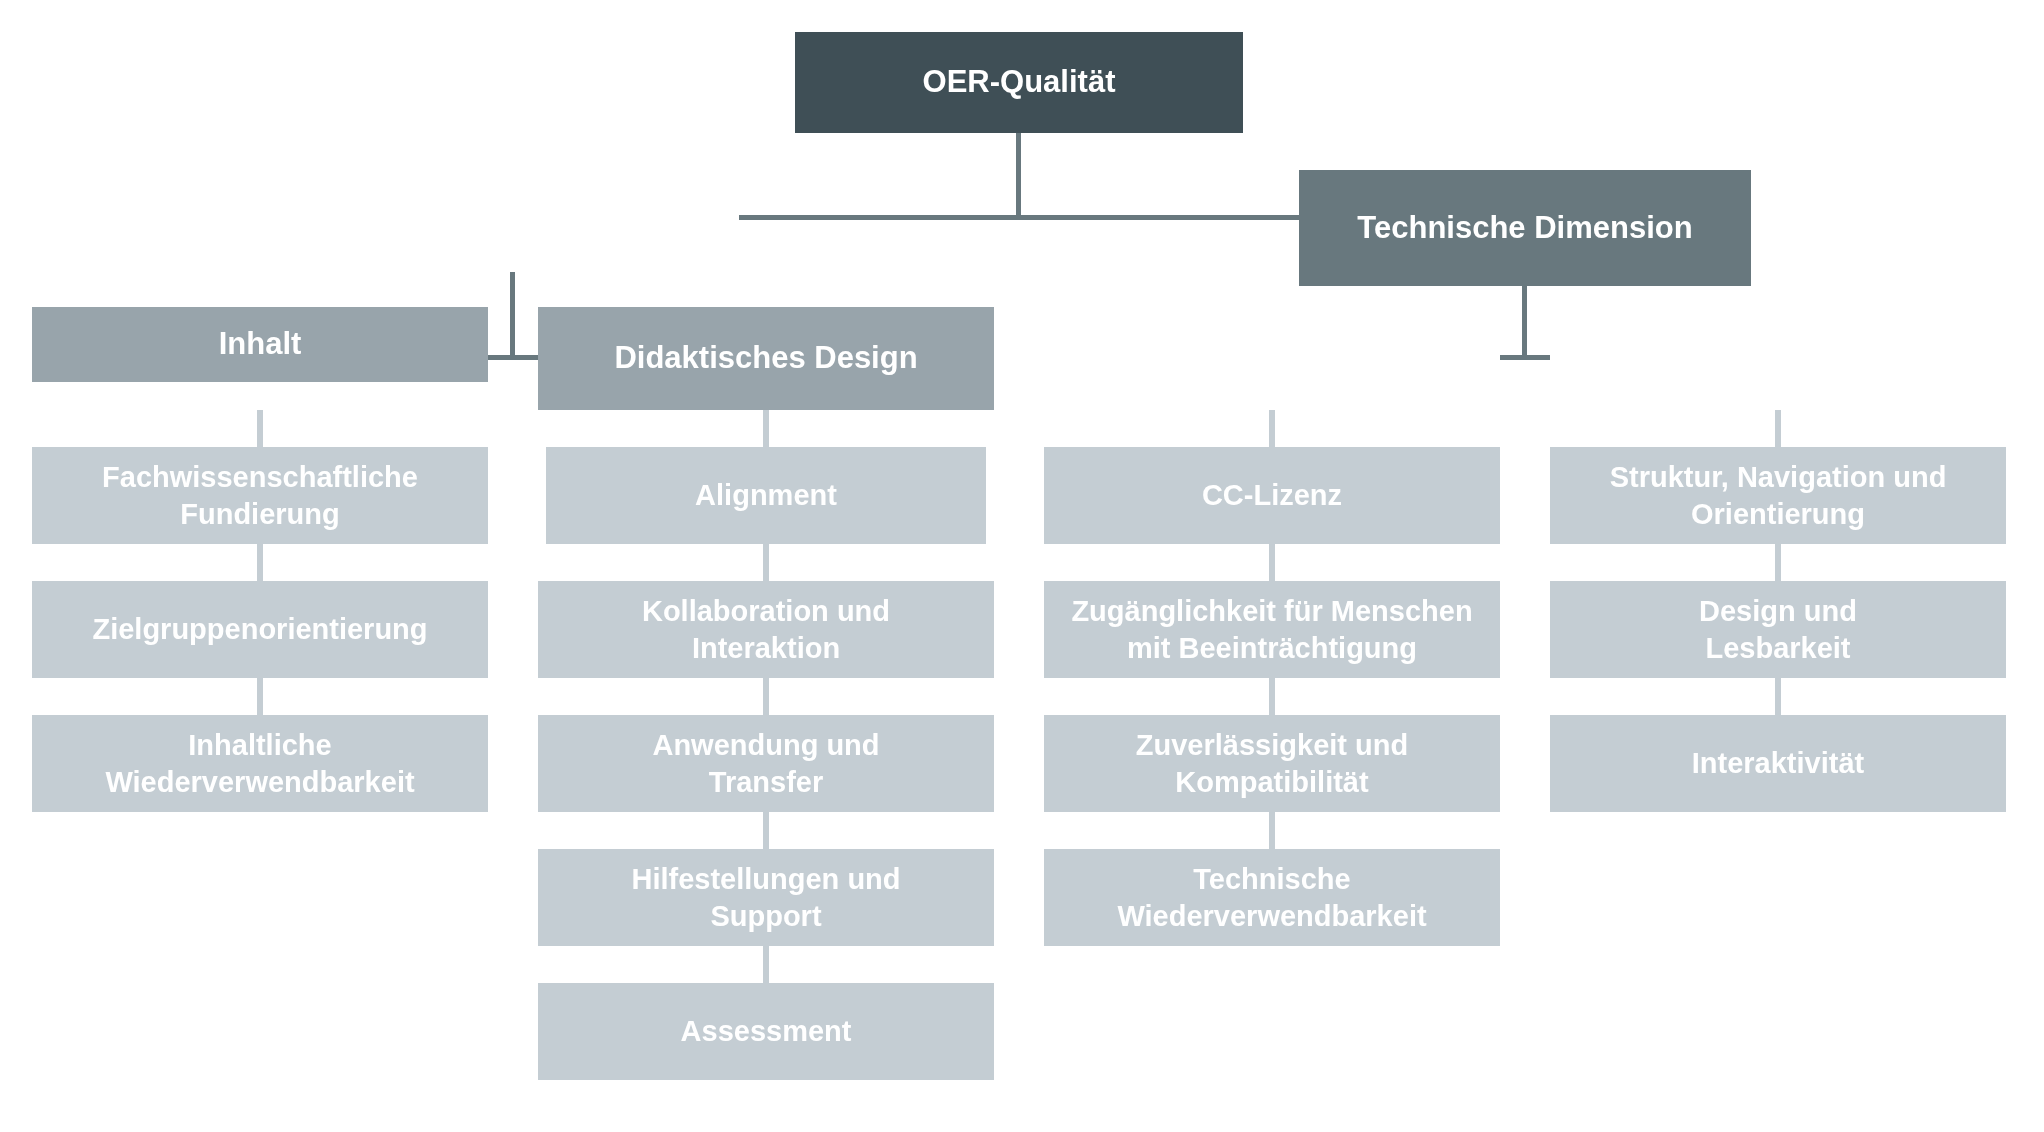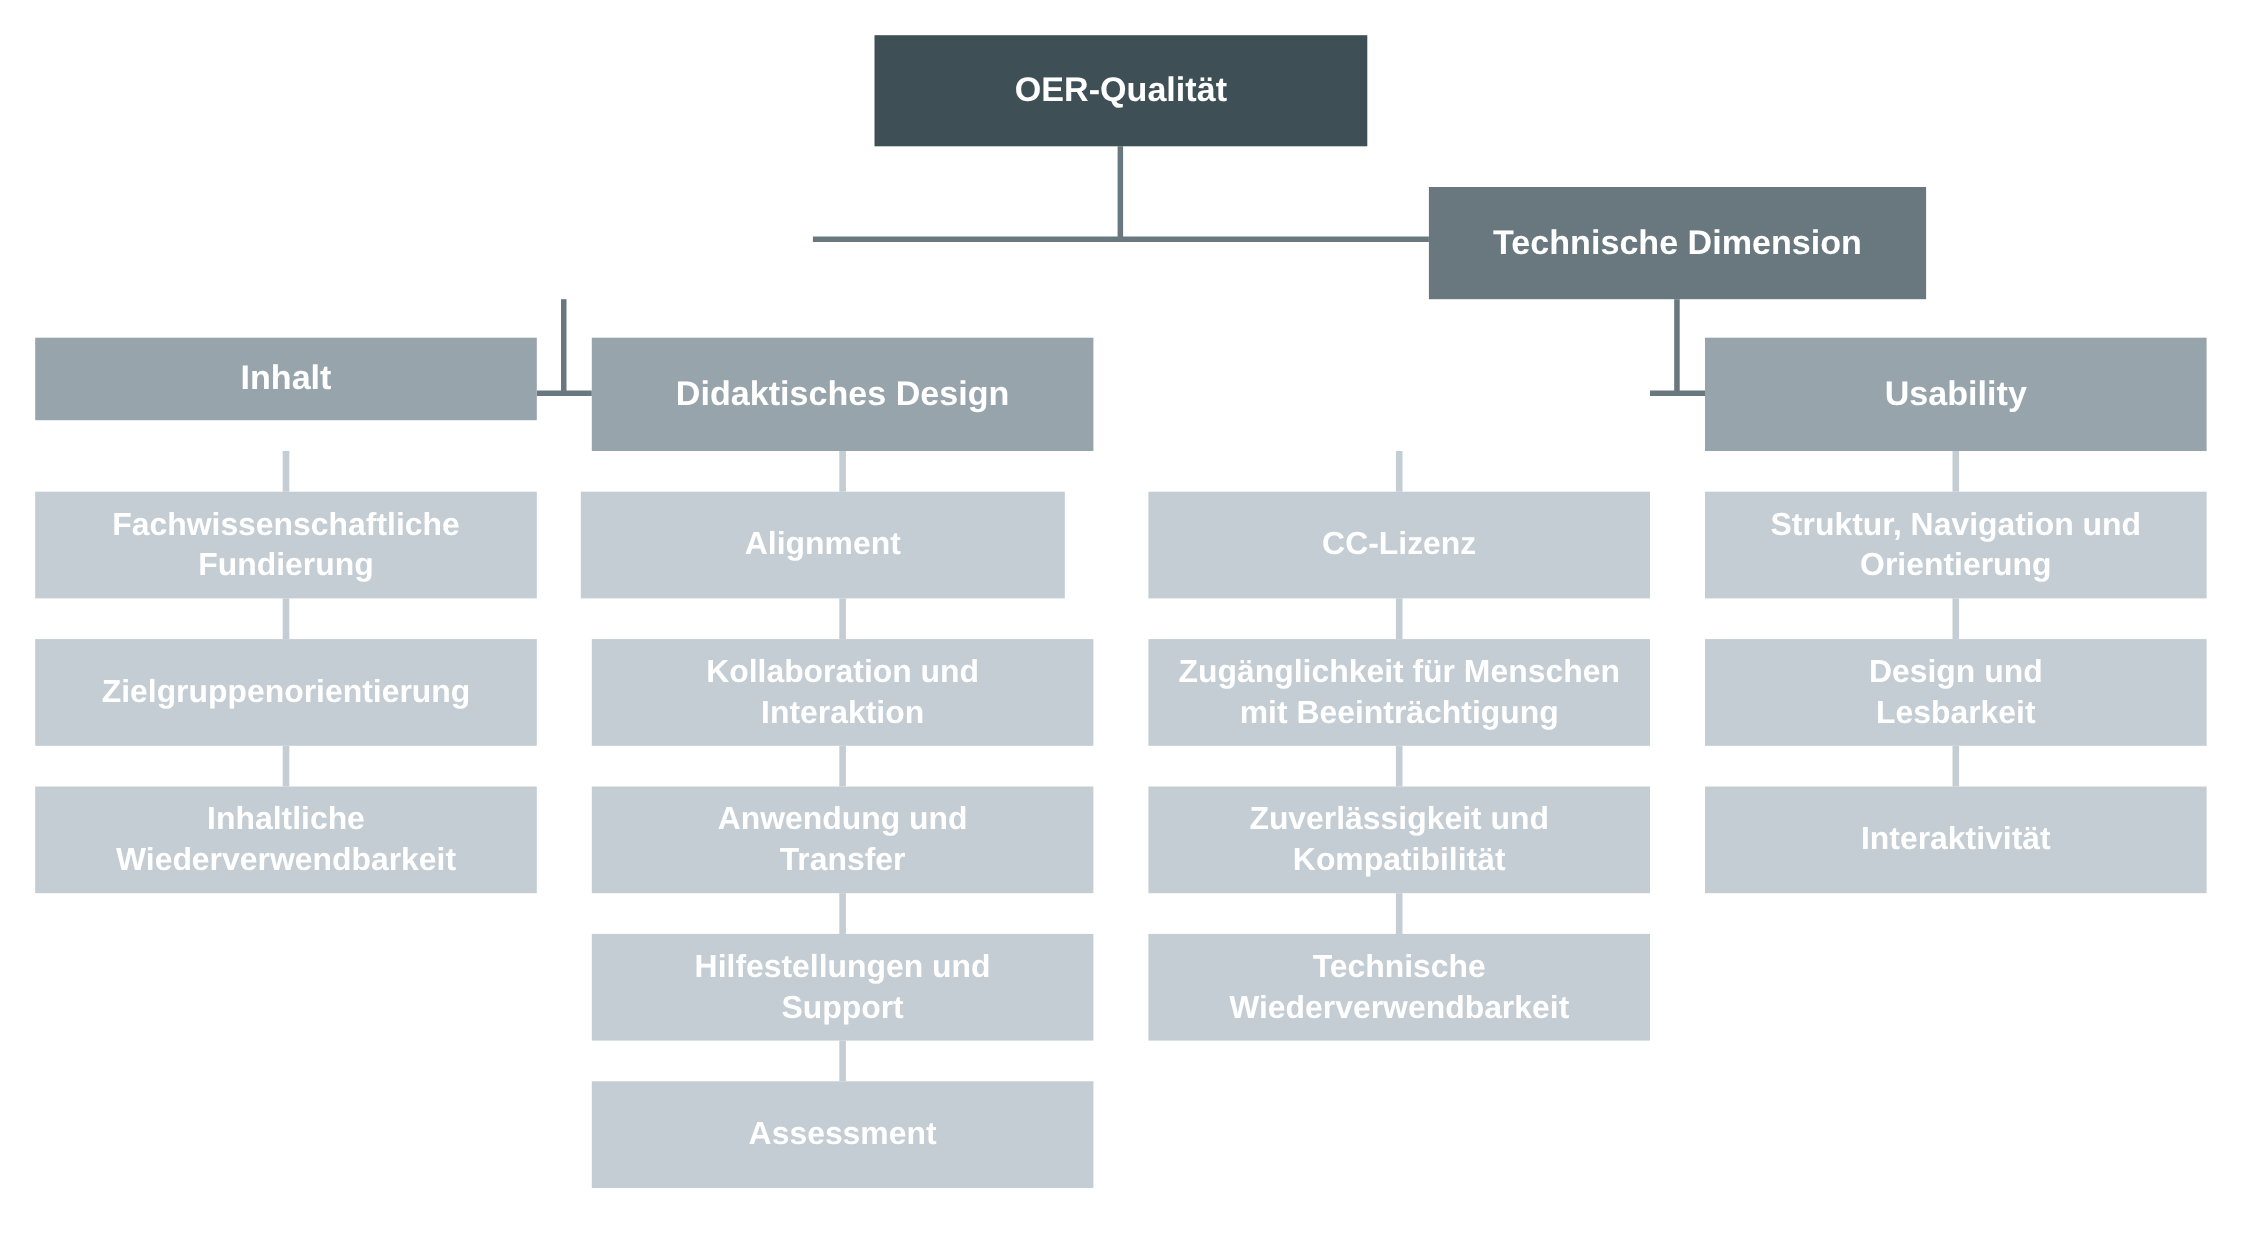--- a/index.html
+++ b/index.html
@@ -58,33 +58,32 @@
   <div class="connector light" style="left:1269px; top:544px; width:6px; height:37px;"></div>
   <div class="connector light" style="left:1269px; top:678px; width:6px; height:37px;"></div>
   <div class="connector light" style="left:1269px; top:812px; width:6px; height:37px;"></div>
 
   <div class="connector light" style="left:1775px; top:410px; width:6px; height:37px;"></div>
   <div class="connector light" style="left:1775px; top:544px; width:6px; height:37px;"></div>
   <div class="connector light" style="left:1775px; top:678px; width:6px; height:37px;"></div>
 
   <div class="node root" style="left:795px; top:32px; width:448px; height:101px;">OER-Qualität</div>
 
-  <div class="node dimension" style="left:1299px; top:170px; width:452px; height:102px;">Technische Dimension</div>
+  <div class="node dimension" style="left:1299px; top:170px; width:452px; height:116px;">Technische Dimension</div>
 
   <div class="node category" style="left:32px; top:307px; width:456px; height:75px;">Inhalt</div>
   <div class="node category" style="left:538px; top:307px; width:456px; height:103px;">Didaktisches Design</div>
-  <div class="node category" style="left:1550px; top:307px; width:456px; height:103px;">Usability</div>
 
   <div class="node criterion" style="left:32px; top:447px; width:456px; height:97px;">Fachwissenschaftliche
 Fundierung</div>
   <div class="node criterion" style="left:32px; top:581px; width:456px; height:97px;">Zielgruppenorientierung</div>
   <div class="node criterion" style="left:32px; top:715px; width:456px; height:97px;">Inhaltliche
 Wiederverwendbarkeit</div>
 
-  <div class="node criterion" style="left:528px; top:447px; width:440px; height:97px;">Alignment</div>
+  <div class="node criterion" style="left:546px; top:447px; width:440px; height:97px;">Alignment</div>
   <div class="node criterion" style="left:538px; top:715px; width:456px; height:97px;">Anwendung und
 Transfer</div>
   <div class="node criterion" style="left:538px; top:581px; width:456px; height:97px;">Kollaboration und
 Interaktion</div>
   <div class="node criterion" style="left:538px; top:983px; width:456px; height:97px;">Assessment</div>
   <div class="node criterion" style="left:538px; top:849px; width:456px; height:97px;">Hilfestellungen und
 Support</div>
 
   <div class="node criterion" style="left:1044px; top:447px; width:456px; height:97px;">CC-Lizenz</div>
   <div class="node criterion" style="left:1044px; top:581px; width:456px; height:97px;">Zugänglichkeit für Menschen

